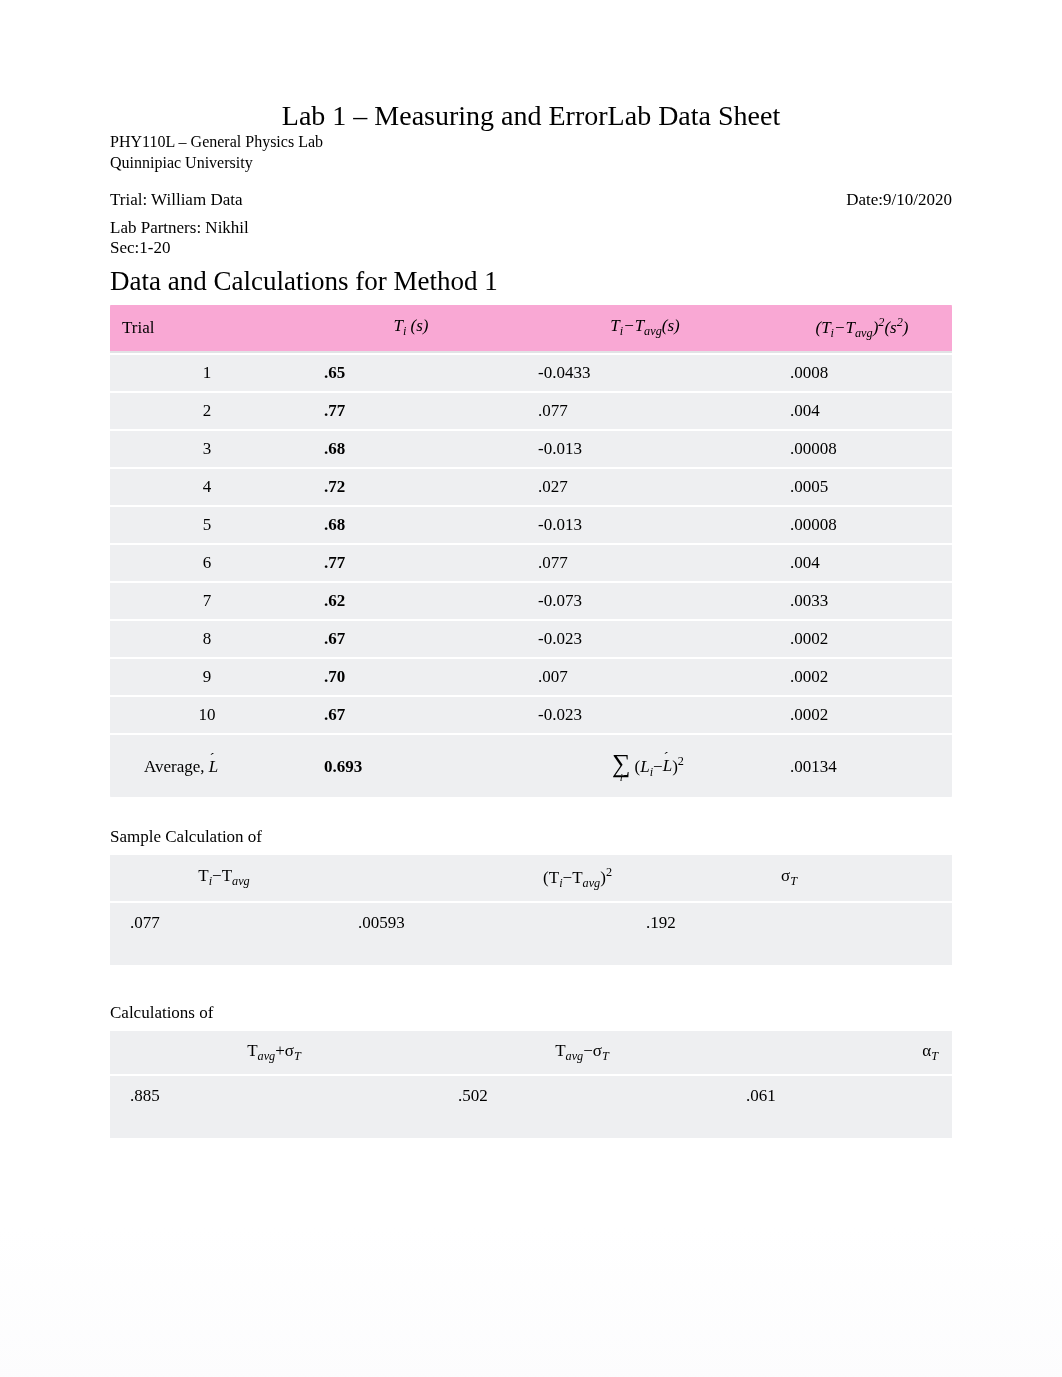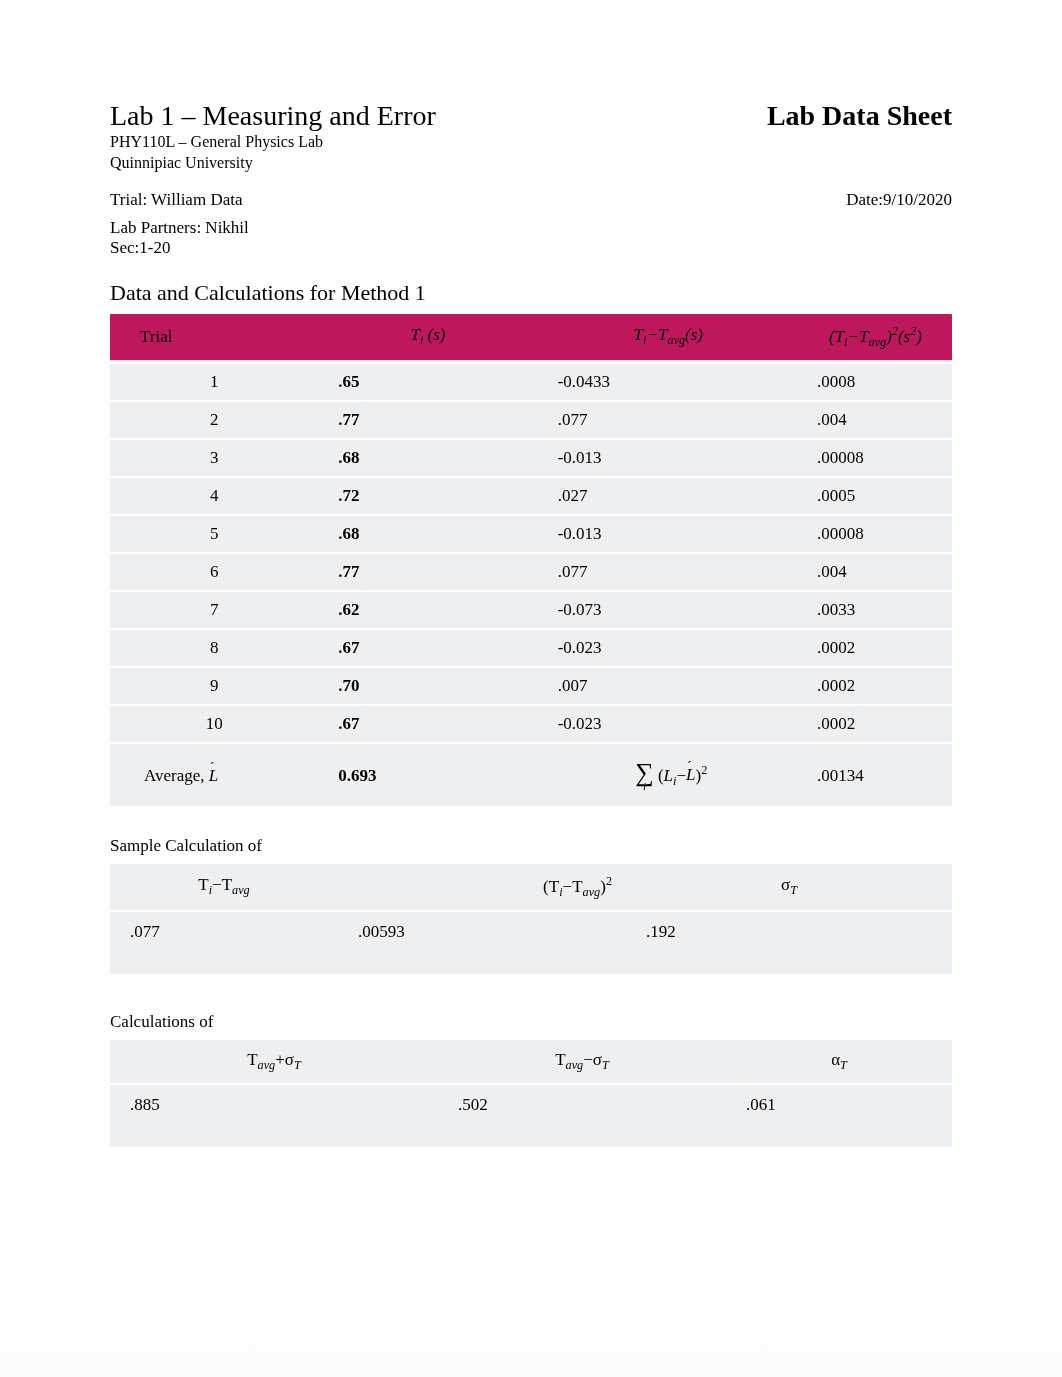--- a/index.html
+++ b/index.html
@@ -11,62 +11,62 @@
   }
   .page {
     width: 1062px;
     min-height: 1377px;
     box-sizing: border-box;
     padding: 100px 110px 60px 110px;
     position: relative;
   }
   .titlebar {
     display: flex;
-    justify-content: space-between;
+    justify-content: center;
     align-items: baseline;
   }
   .lab-title {
     font-size: 28px;
     font-weight: normal;
   }
   .sheet-title {
     font-size: 28px;
-    font-weight: bold;
+    font-weight: normal;
   }
   .course-line, .univ-line {
     font-size: 16px;
     line-height: 1.3;
   }
   .metarow {
     display: flex;
     justify-content: space-between;
     font-size: 17px;
     margin-top: 16px;
   }
   .section-heading {
-    font-size: 22px;
-    margin-top: 22px;
+    font-size: 27px;
+    margin-top: 8px;
     margin-bottom: 6px;
   }
   
   .tablewrap {
     border-radius: 4px;
     overflow: hidden;
   }
   table.data {
     width: 100%;
     border-collapse: separate;
     border-spacing: 0 2px;
     font-size: 17px;
   }
   table.data thead th {
-    background: #be185d;
+    background: #f9a8d4;
     font-weight: normal;
     text-align: left;
-    padding: 10px 30px;
+    padding: 10px 12px;
     border-bottom: 2px solid #e2e3e6;
   }
   table.data thead th.col-trial { text-align: left; width: 170px;}
   table.data thead th.col-ti    { text-align: center; width:190px;}
   table.data thead th.col-diff  { text-align: center; width:230px;}
   table.data thead th.col-sq    { text-align: center; }
   table.data tbody td {
     background: #eeeff1;
     padding: 8px 14px;
     vertical-align: middle;
@@ -144,21 +144,21 @@
     background: #eeeff1;
     padding: 10px 20px 32px 20px;
     text-align: left;
     vertical-align: top;
   }
   table.mini.sm1 thead th:nth-child(1){ width: 200px; text-align:center;}
   table.mini.sm1 thead th:nth-child(2){ width: 260px; text-align:right;}
   table.mini.sm1 thead th:nth-child(3){ text-align:center;}
   table.mini.sm2 thead th:nth-child(1){ width: 300px; text-align:center;}
   table.mini.sm2 thead th:nth-child(2){ width: 260px; text-align:center;}
-  table.mini.sm2 thead th:nth-child(3){ text-align:center;}
+  table.mini.sm2 thead th:nth-child(3){ text-align:right;}
   
   .bottom-fade {
     position: absolute;
     left: 0; right: 0; bottom: 0;
     height: 150px;
     background: linear-gradient(to bottom, rgba(255,255,255,0), rgba(252,252,253,0.95));
     pointer-events: none;
   }
 </style>
 </head>

